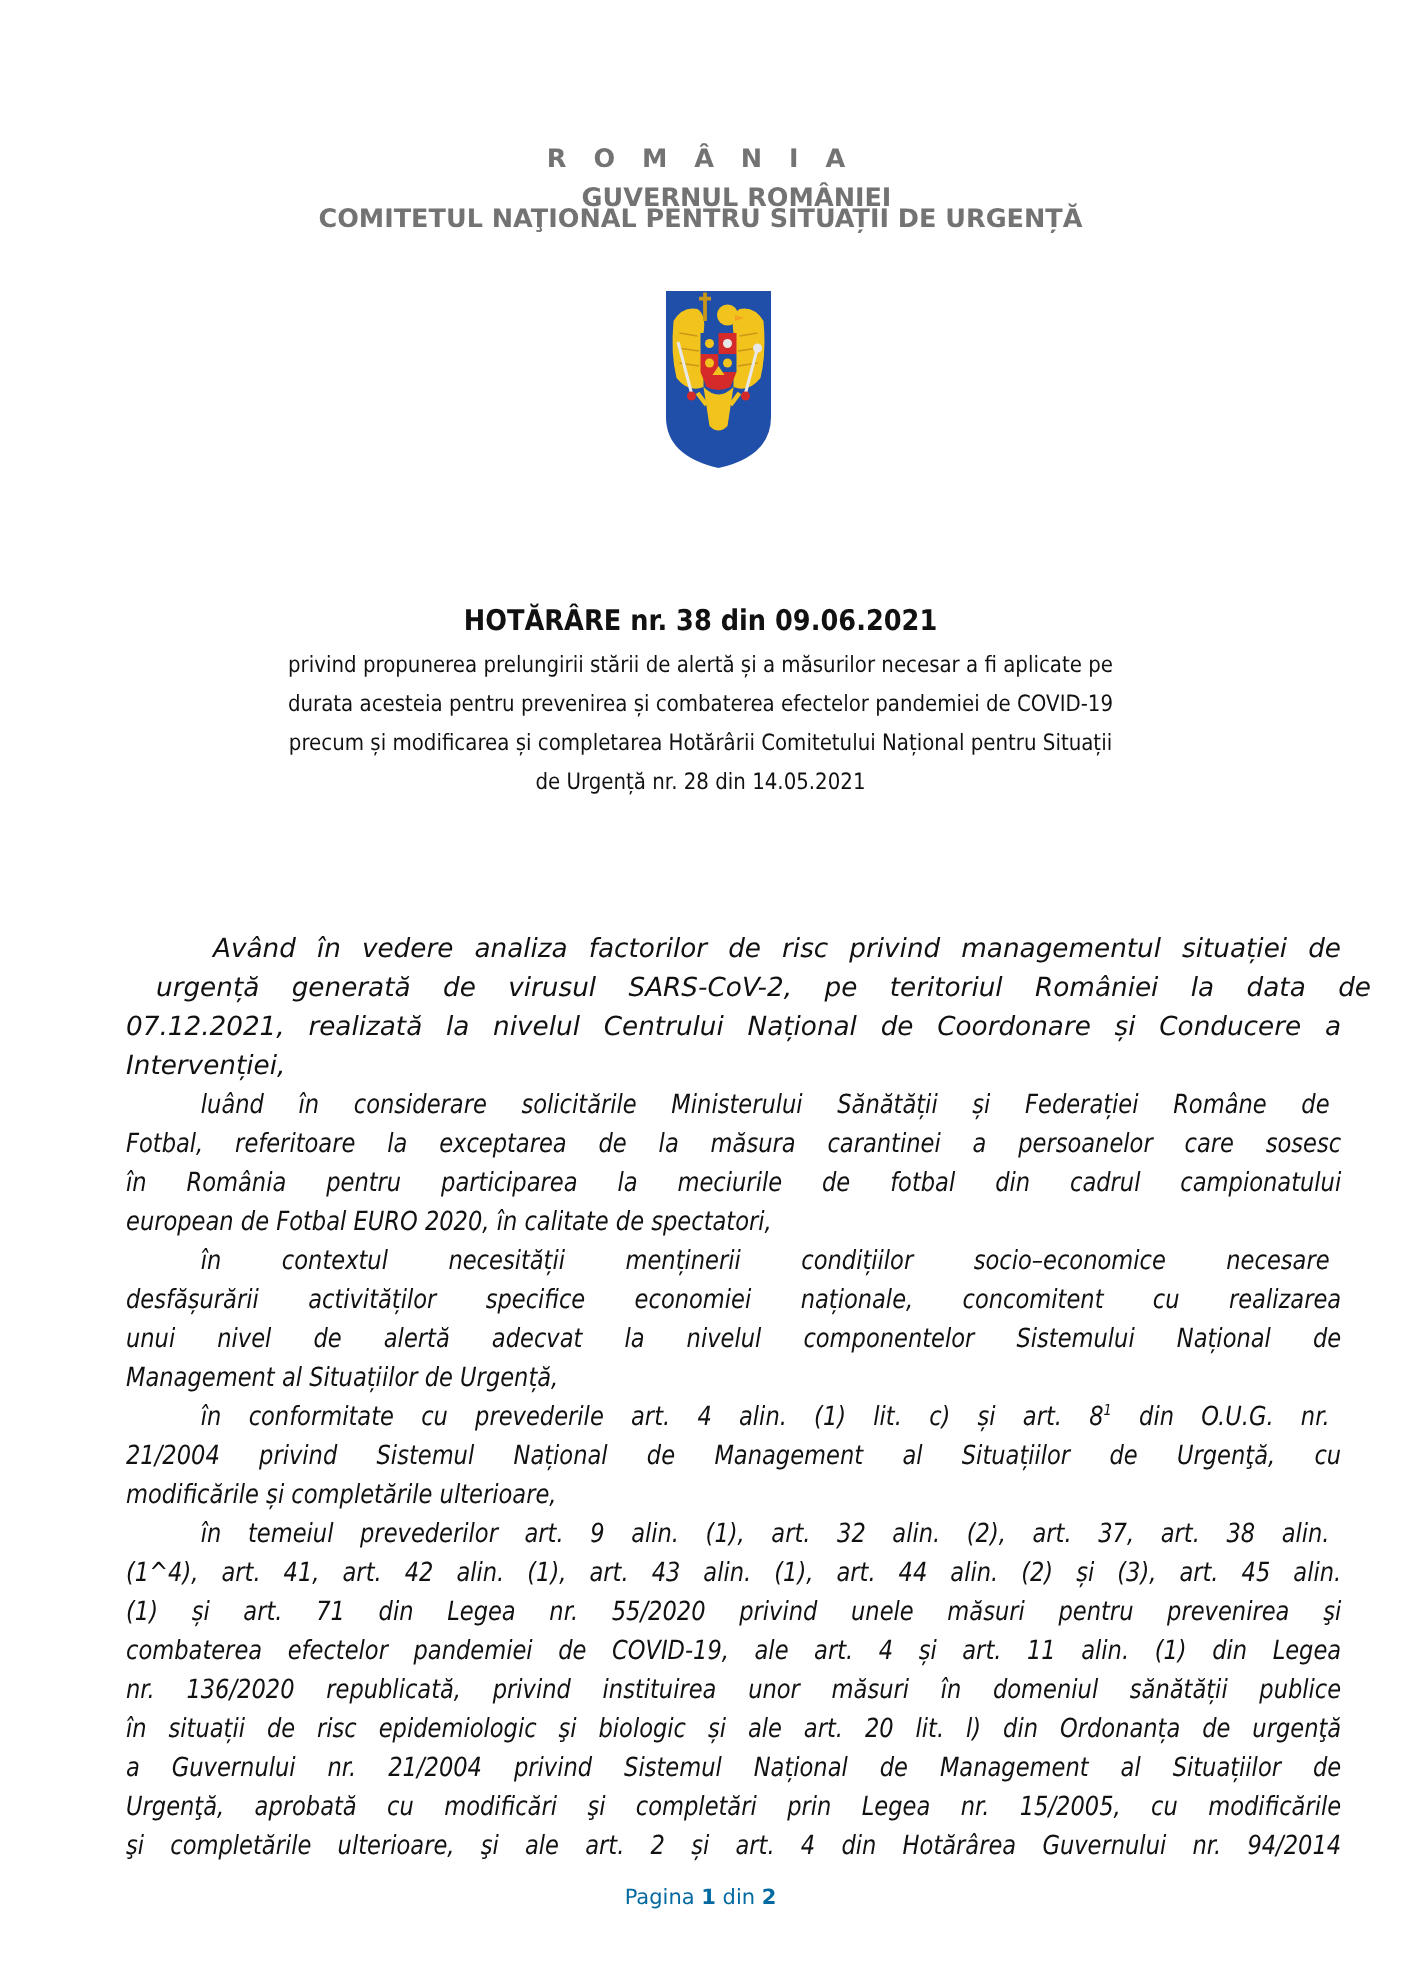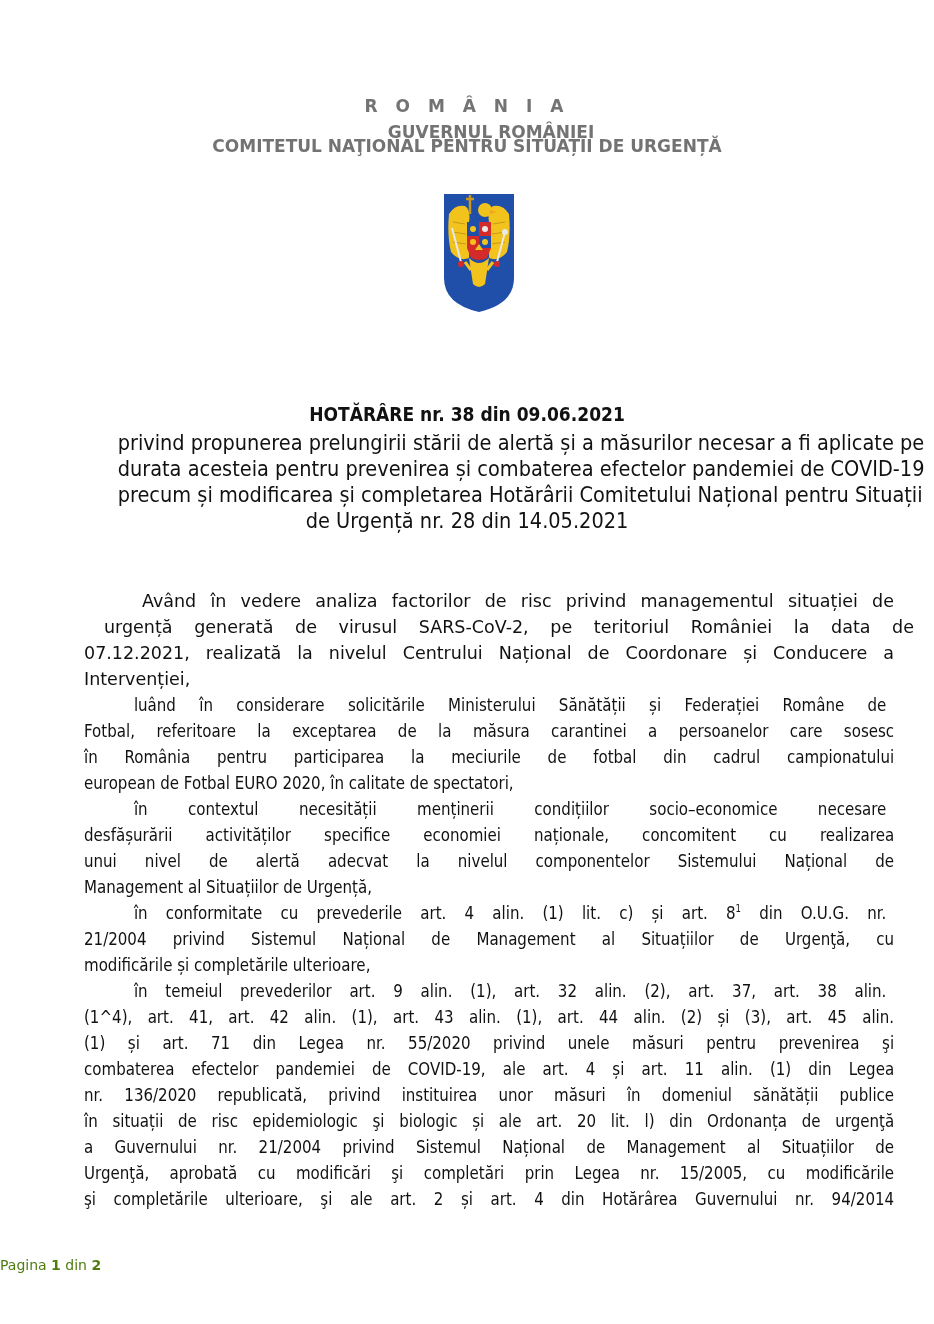--- a/index.html
+++ b/index.html
@@ -4,30 +4,30 @@
 <style>
   html, body { margin: 0; padding: 0; background: #ffffff; }
   body { width: 934px; height: 1324px; position: relative; overflow: hidden; color: #111; }
   .page { position: absolute; left: 0; top: 0; width: 934px; height: 1324px; }
   .hdr { position: absolute; left: 0; width: 934px; text-align: center; font-family: "DejaVu Sans", sans-serif; font-weight: bold; color: #737373; }
   .hdr1 { top: 96px; font-size: 17px; letter-spacing: 6px; }
   .hdr2 { top: 122px; font-size: 17px; padding-left: 24px; }
   .hdr3 { top: 136px; font-size: 17px; }
   .coa { position: absolute; left: 441px; top: 192px; width: 76px; height: 122px; }
   .title { position: absolute; left: 0; top: 403px; width: 934px; text-align: center; font-family: "DejaVu Sans", sans-serif; font-weight: bold; font-size: 19px; transform: scaleX(0.9); }
-  .subtitle { position: absolute; left: 70px; top: 430px; width: 794px; text-align: center; font-family: "DejaVu Sans", sans-serif; font-size: 22px; line-height: 26px; }
+  .subtitle { position: absolute; left: 70px; top: 430px; width: 794px; text-align: center; font-family: "DejaVu Sans", sans-serif; font-size: 15px; line-height: 26px; }
   .subtitle span { display: block; white-space: nowrap; transform: scaleX(0.88); transform-origin: center; }
-  .body { position: absolute; left: 84px; top: 588px; width: 810px; font-family: "DejaVu Sans", sans-serif; font-size: 17.5px; line-height: 26px; }
+  .body { position: absolute; left: 84px; top: 620px; width: 810px; font-family: "DejaVu Sans", sans-serif; font-style: italic; font-size: 17.5px; line-height: 26px; }
   .line { display: block; white-space: nowrap; text-align-last: justify; text-align: justify; width: 810px; height: 26px; overflow: visible; }
   .line.last { text-align-last: left; }
   .line.indent { padding-left: 58px; width: 752px; }
   .cond { transform: scaleX(0.86); transform-origin: left; width: 942px; }
   .cond.indent { width: 875px; }
   sup { font-size: 10px; line-height: 0; vertical-align: 7px; }
-  .footer { position: absolute; left: 0; top: 1257px; width: 934px; font-family: "DejaVu Sans", sans-serif; font-size: 14px; color: #4d7c0f; }
+  .footer { position: absolute; left: 0; top: 1257px; width: 934px; text-align: center; font-family: "DejaVu Sans", sans-serif; font-size: 14px; color: #0369a1; }
   .footer b { font-weight: bold; }
 </style>
 </head>
 <body>
 
 <div class="page">
 
   <div class="hdr hdr1">R O M Â N I A</div>
   <div class="hdr hdr2">GUVERNUL ROMÂNIEI</div>
   <div class="hdr hdr3">COMITETUL NAŢIONAL PENTRU SITUAȚII DE URGENȚĂ</div>

